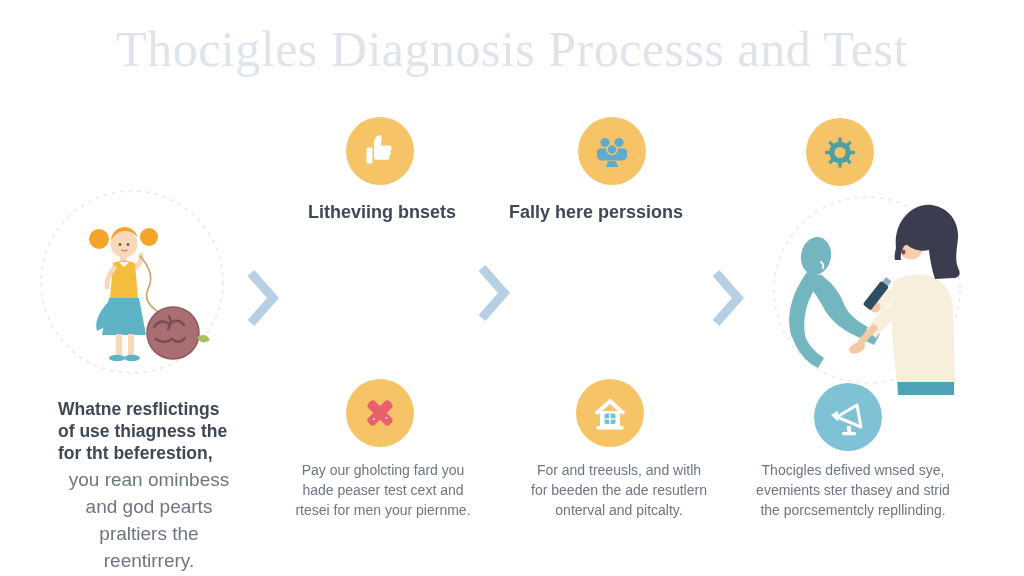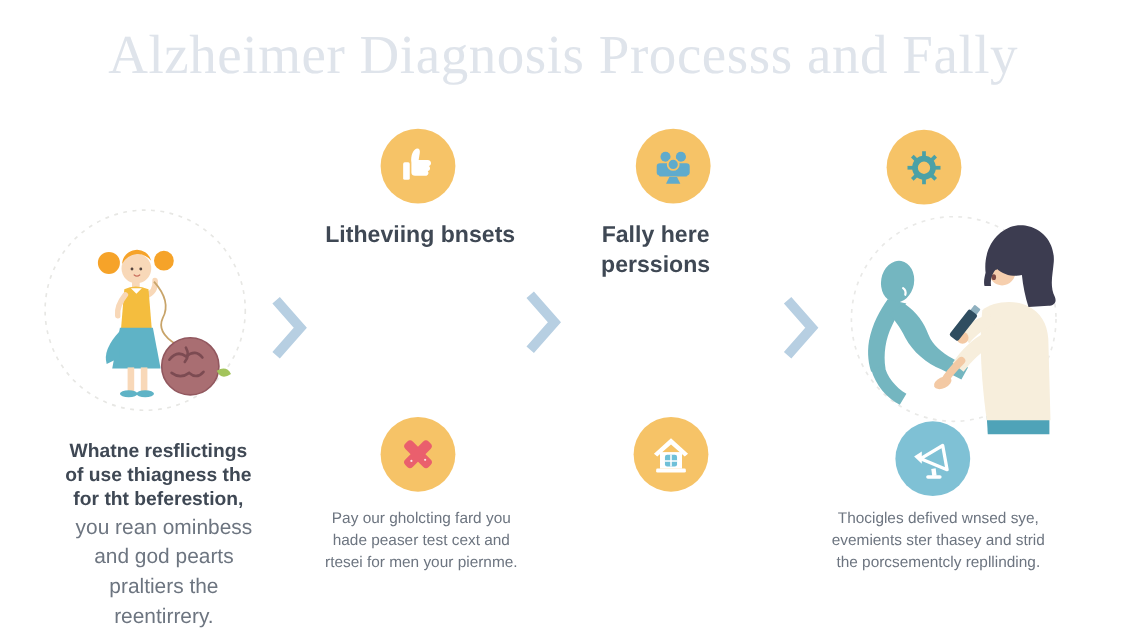--- a/index.html
+++ b/index.html
@@ -7,33 +7,33 @@
     font-family:"Liberation Sans","DejaVu Sans",sans-serif}
   .canvas{position:relative;width:1024px;height:576px;background:#ffffff}
   .title{position:absolute;top:20px;left:0;width:100%;text-align:center;
     font-family:"Liberation Serif","DejaVu Serif",serif;font-weight:400;
     font-size:50px;letter-spacing:.5px;color:#dfe4eb;white-space:nowrap}
   .icon{position:absolute;width:68px;height:68px;border-radius:50%;
     display:flex;align-items:center;justify-content:center}
   .icon.yellow{background:#f6c367}
   .icon.blue{background:#7fc1d5}
   .txt{position:absolute;text-align:center}
-  .h{font-size:21px;font-weight:600;color:#3f4854;line-height:1.27;margin-bottom:4px}
+  .h{font-size:18px;font-weight:600;color:#3f4854;line-height:1.27;margin-bottom:4px}
   .b{font-size:14px;color:#6d7580;line-height:1.42}
-  .col1 .h{font-size:17.5px;text-align:center;width:172px;margin-bottom:2px}
+  .col1 .h{font-size:17.5px;text-align:left;width:172px;margin-bottom:2px}
   .col1 .b{font-size:19px}
   .chev{position:absolute}
   .illus{position:absolute}
 </style>
 </head>
 <body>
 
 <div class="canvas">
 
-  <h1 class="title">Alzheimer Diagnosis Processs and Fally</h1>
+  <h1 class="title">Thocigles Diagnosis Processs and Test</h1>
 
   <div class="illus" style="left:36px;top:186px;width:192px;height:192px">
     <svg viewBox="0 0 192 192" width="192" height="192">
       <circle cx="96" cy="96" r="91" fill="#ffffff" stroke="#e7e7e4" stroke-width="1.5" stroke-dasharray="3.5 5"></circle>
       <g>
         <circle cx="63" cy="53" r="10" fill="#f6a329"></circle>
         <circle cx="113" cy="51" r="9" fill="#f6a329"></circle>
         <path d="M96 83 Q106 80 105 69" stroke="#f8d8b8" stroke-width="5" fill="none" stroke-linecap="round"></path>
         <rect x="84" y="68" width="7" height="8" fill="#f8d8b8"></rect>
         <circle cx="88" cy="58" r="13.5" fill="#f8d8b8"></circle>
@@ -127,20 +127,23 @@
       <g fill="#ffffff">
         <path d="M20 5.5 L35.5 19.5 L32.5 22 L20 11 L7.5 22 L4.5 19.5 Z"></path>
         <rect x="10" y="18" width="20" height="15"></rect>
         <rect x="6.5" y="33" width="27" height="3.6" rx="1.2"></rect>
       </g>
       <rect x="14.5" y="20.5" width="11" height="10.5" rx="2" fill="#6fc0d8"></rect>
       <line x1="20" y1="20.5" x2="20" y2="31" stroke="#ffffff" stroke-width="1.4"></line>
       <line x1="14.5" y1="26" x2="25.5" y2="26" stroke="#ffffff" stroke-width="1.4"></line>
     </svg>
   </div>
+  <div class="txt" style="left:528px;top:461px;width:182px">
+    <div class="b">For and treeusls, and witlh for beeden the ade resutlern onterval and pitcalty.</div>
+  </div>
 
   <div class="icon yellow" style="left:806px;top:118px">
     <svg width="40" height="40" viewBox="0 0 40 40">
       <g fill="#4ba1a6">
         <rect x="18.3" y="5.5" width="3.4" height="5.5" transform="rotate(0 20 20.5)"></rect>
         <rect x="18.3" y="5.5" width="3.4" height="5.5" transform="rotate(45 20 20.5)"></rect>
         <rect x="18.3" y="5.5" width="3.4" height="5.5" transform="rotate(90 20 20.5)"></rect>
         <rect x="18.3" y="5.5" width="3.4" height="5.5" transform="rotate(135 20 20.5)"></rect>
         <rect x="18.3" y="5.5" width="3.4" height="5.5" transform="rotate(180 20 20.5)"></rect>
         <rect x="18.3" y="5.5" width="3.4" height="5.5" transform="rotate(225 20 20.5)"></rect>

